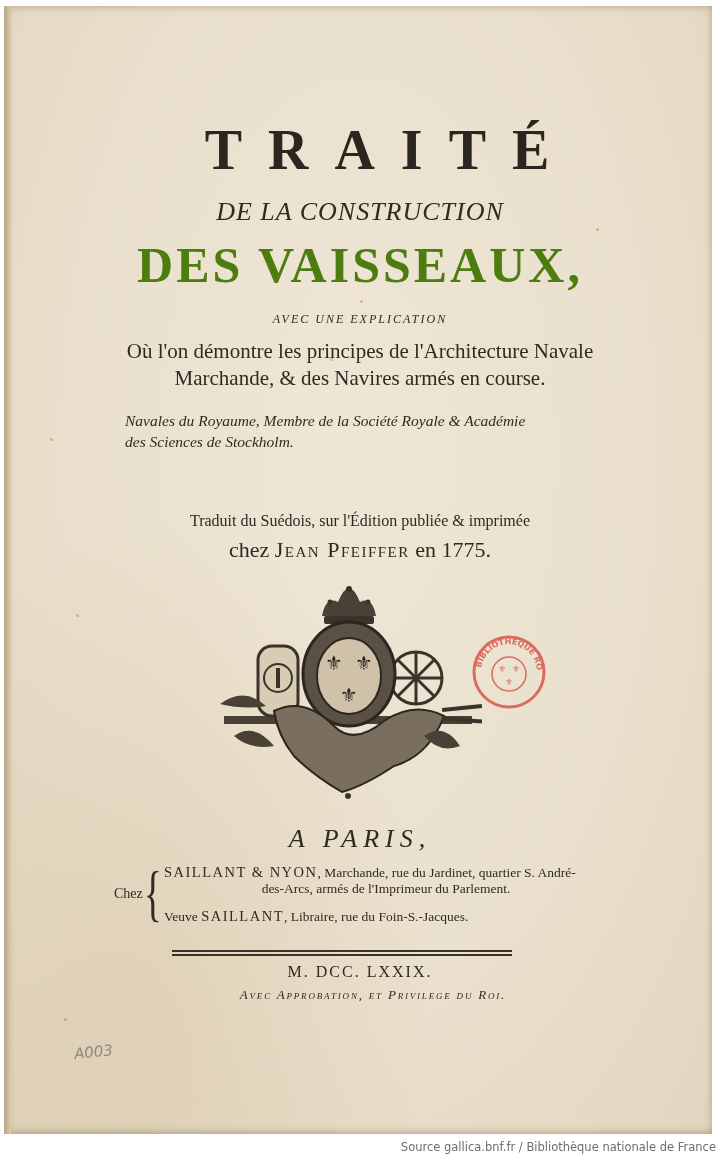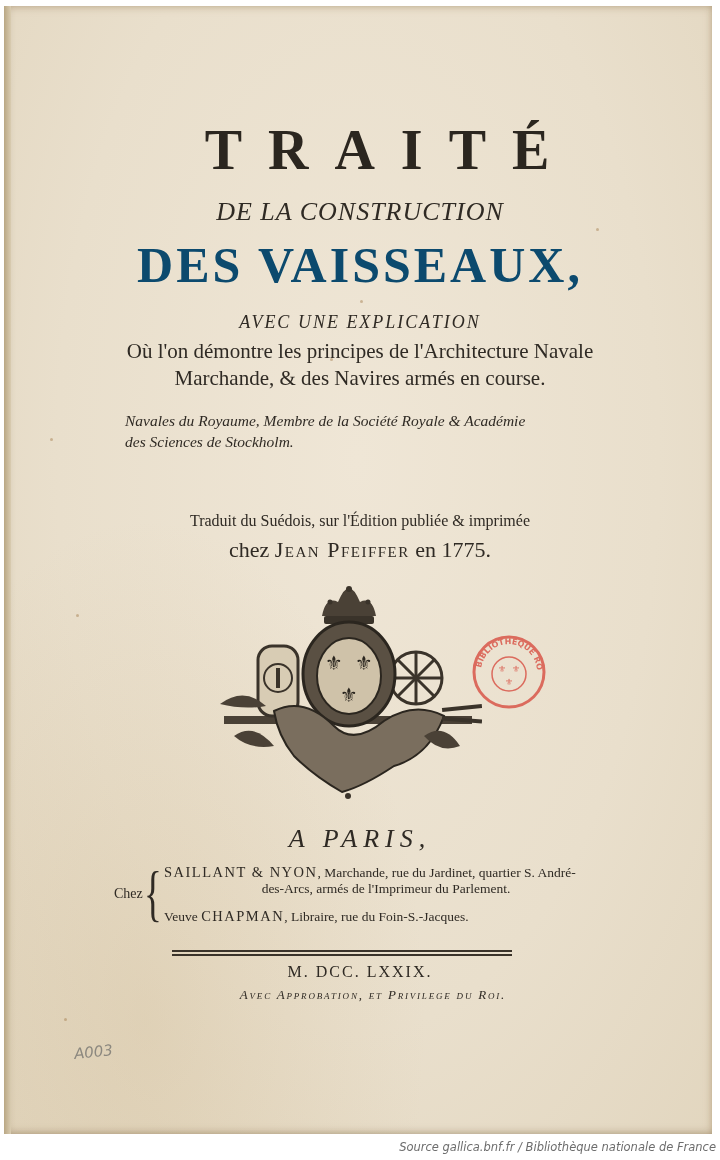--- a/index.html
+++ b/index.html
@@ -56,25 +56,25 @@
       top: 197px;
       font-size: 26px;
       font-style: italic;
       letter-spacing: 1px;
     }
     .t-vaisseaux {
       top: 236px;
       font-size: 50px;
       font-weight: bold;
       letter-spacing: 3px;
-      color: #0c4a6e;
+      color: #4d7c0f;
     }
     .t-avec {
       top: 312px;
-      font-size: 18px;
+      font-size: 12px;
       font-style: italic;
       letter-spacing: 2px;
     }
     .t-ou, .t-marchande {
       font-size: 21px;
     }
     .t-ou { top: 339px; }
     .t-marchande { top: 366px; }
 
     .author {
@@ -199,21 +199,20 @@
       transform: rotate(-6deg);
     }
     .source {
       position: absolute;
       right: 4px;
       top: 1140px;
       font-family: "DejaVu Sans", sans-serif;
       font-size: 11.5px;
       color: #6d6d6d;
       white-space: nowrap;
-      font-style: italic;
     }
     .specks span {
       position: absolute;
       width: 3px; height: 3px;
       border-radius: 50%;
       background: rgba(160,120,70,0.45);
     }
   </style>
 </head>
 <body>
@@ -310,21 +309,21 @@
 <div class="line t-paris">A PARIS,</div>
 
 <div class="publishers">
   <span class="chez">Chez</span>
   <span class="brace">{</span>
   <div class="pub1">
     <span class="pubname">SAILLANT &amp; NYON</span><span>, Marchande, rue du Jardinet, quartier S. André-</span>
   </div>
   <div class="pub1b">des-Arcs, armés de l'Imprimeur du Parlement.</div>
   <div class="pub2">
-    <span>Veuve </span><span class="pubname">CHAPMAN</span><span>, Libraire, rue du Foin-S.-Jacques.</span>
+    <span>Veuve </span><span class="pubname">SAILLANT</span><span>, Libraire, rue du Foin-S.-Jacques.</span>
   </div>
 </div>
 
 <div class="rule r1"></div>
 <div class="rule r2"></div>
 
 <div class="line t-date">M. DCC. LXXIX.</div>
 <div class="line t-approbation">Avec Approbation, et Privilege du Roi.</div>
 
 <div class="shelfmark">A003</div>

